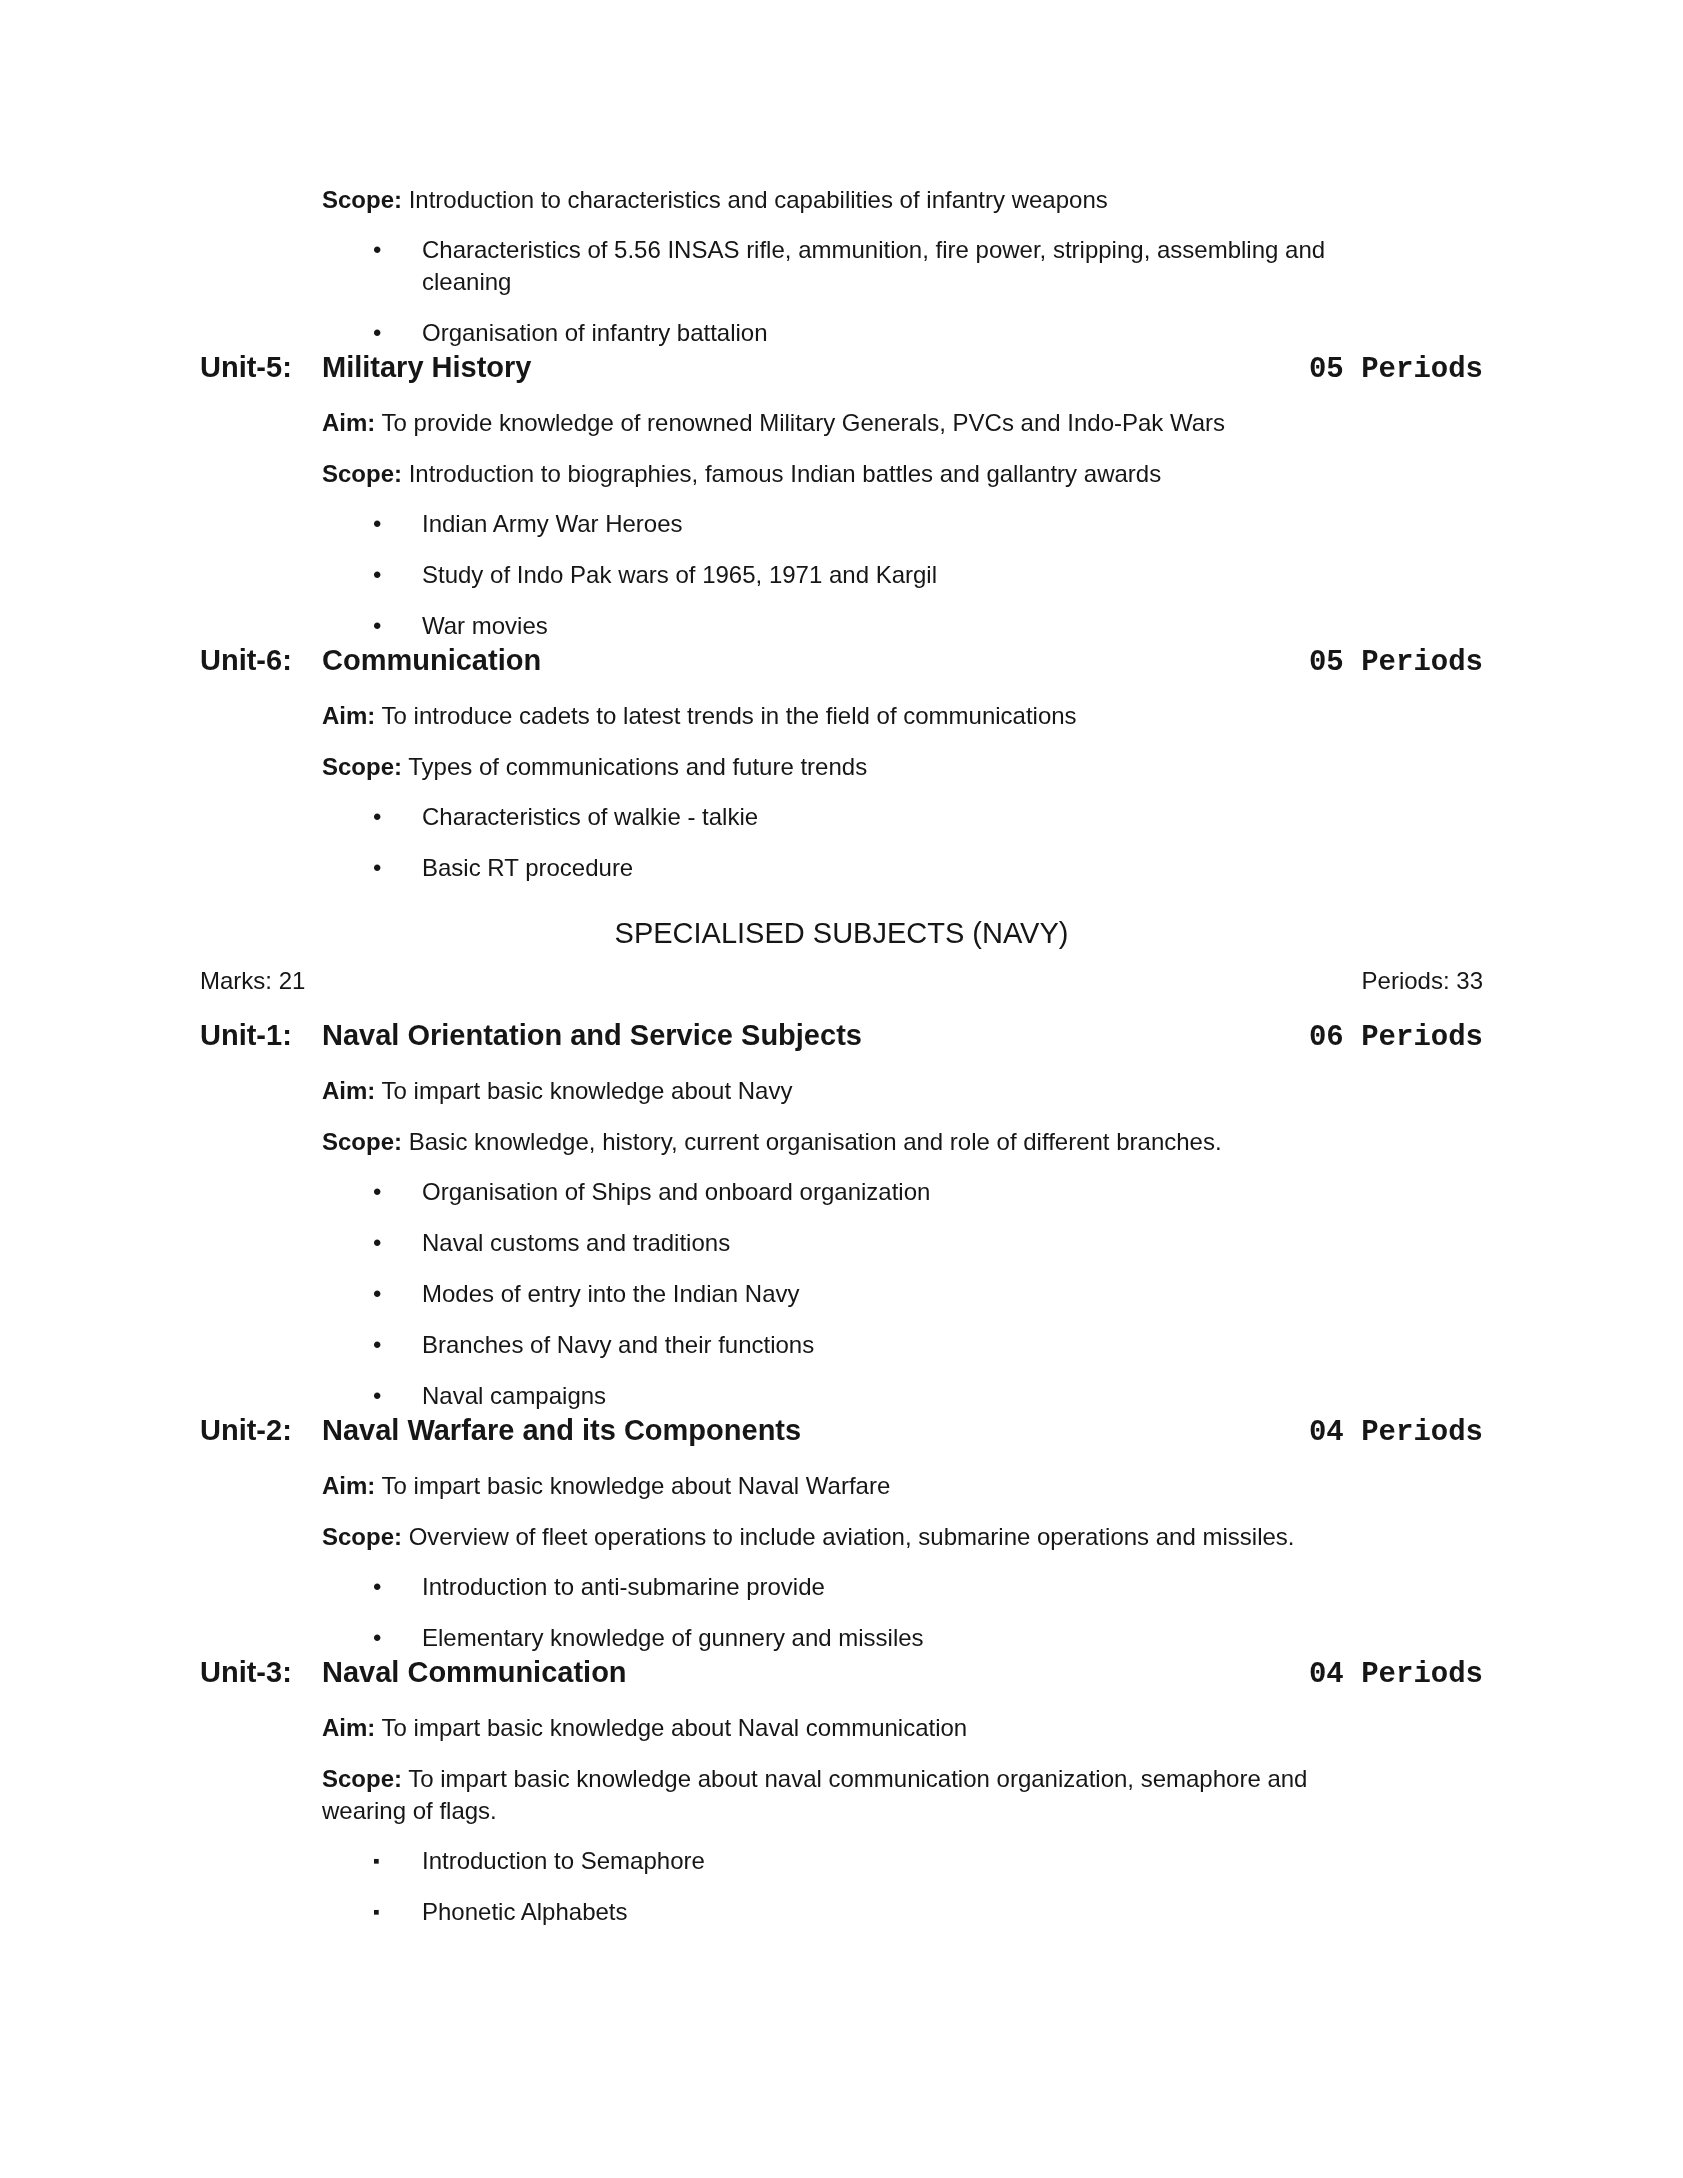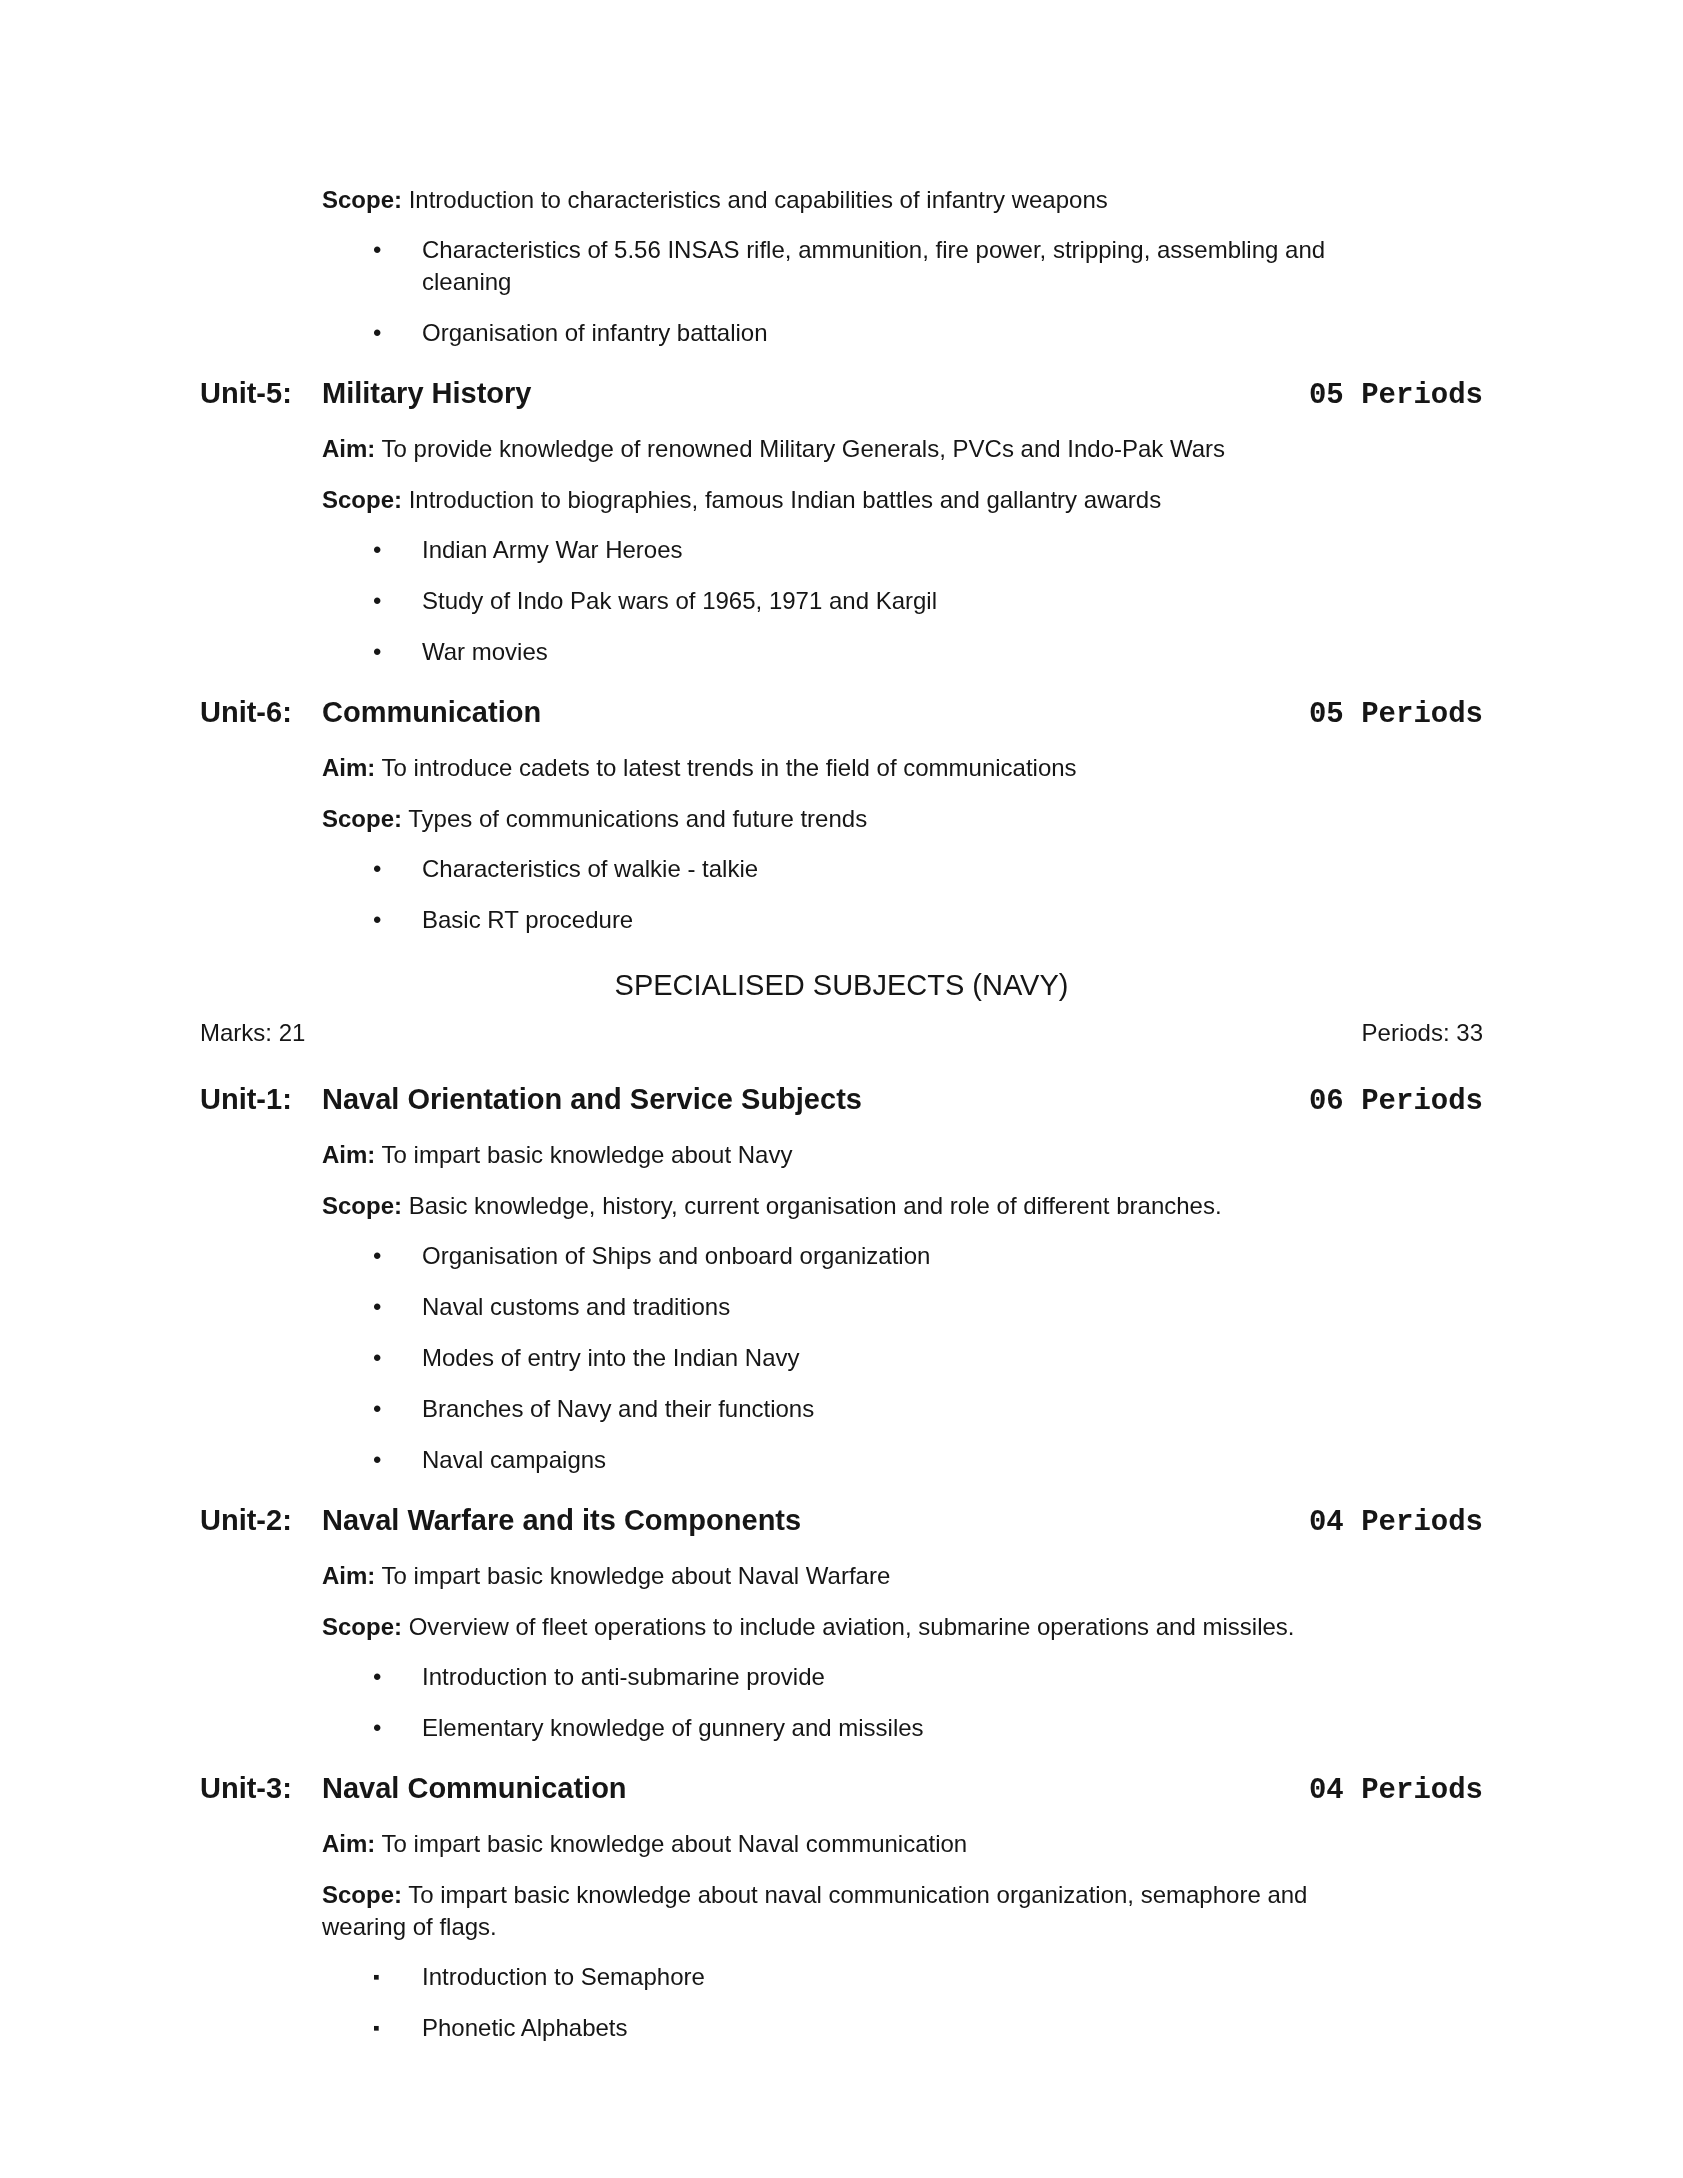--- a/index.html
+++ b/index.html
@@ -46,26 +46,25 @@
   }
   ul.blist .mk.square { font-size:19px; }
   ul.blist .line { display:block; }
   
   .unit-head {
     display:flex;
     align-items:baseline;
     font-weight:700;
     font-size:29px;
     line-height:36px;
-    margin-top:26px;
   }
   .unit-head .u-label { flex:none; width:122px; }
   .unit-head .u-title { flex:1; }
   .unit-head .u-periods { flex:none; text-align:right;font-family:Liberation Mono, monospace; }
-  .mt-lg { margin-top:32px; }
+  .mt-lg { margin-top:20px; }
   
   .section-title {
     text-align:center;
     font-weight:400;
     font-size:29px;
     line-height:36px;
     margin-top:31px;
   }
   .marks-row {
     display:flex;

